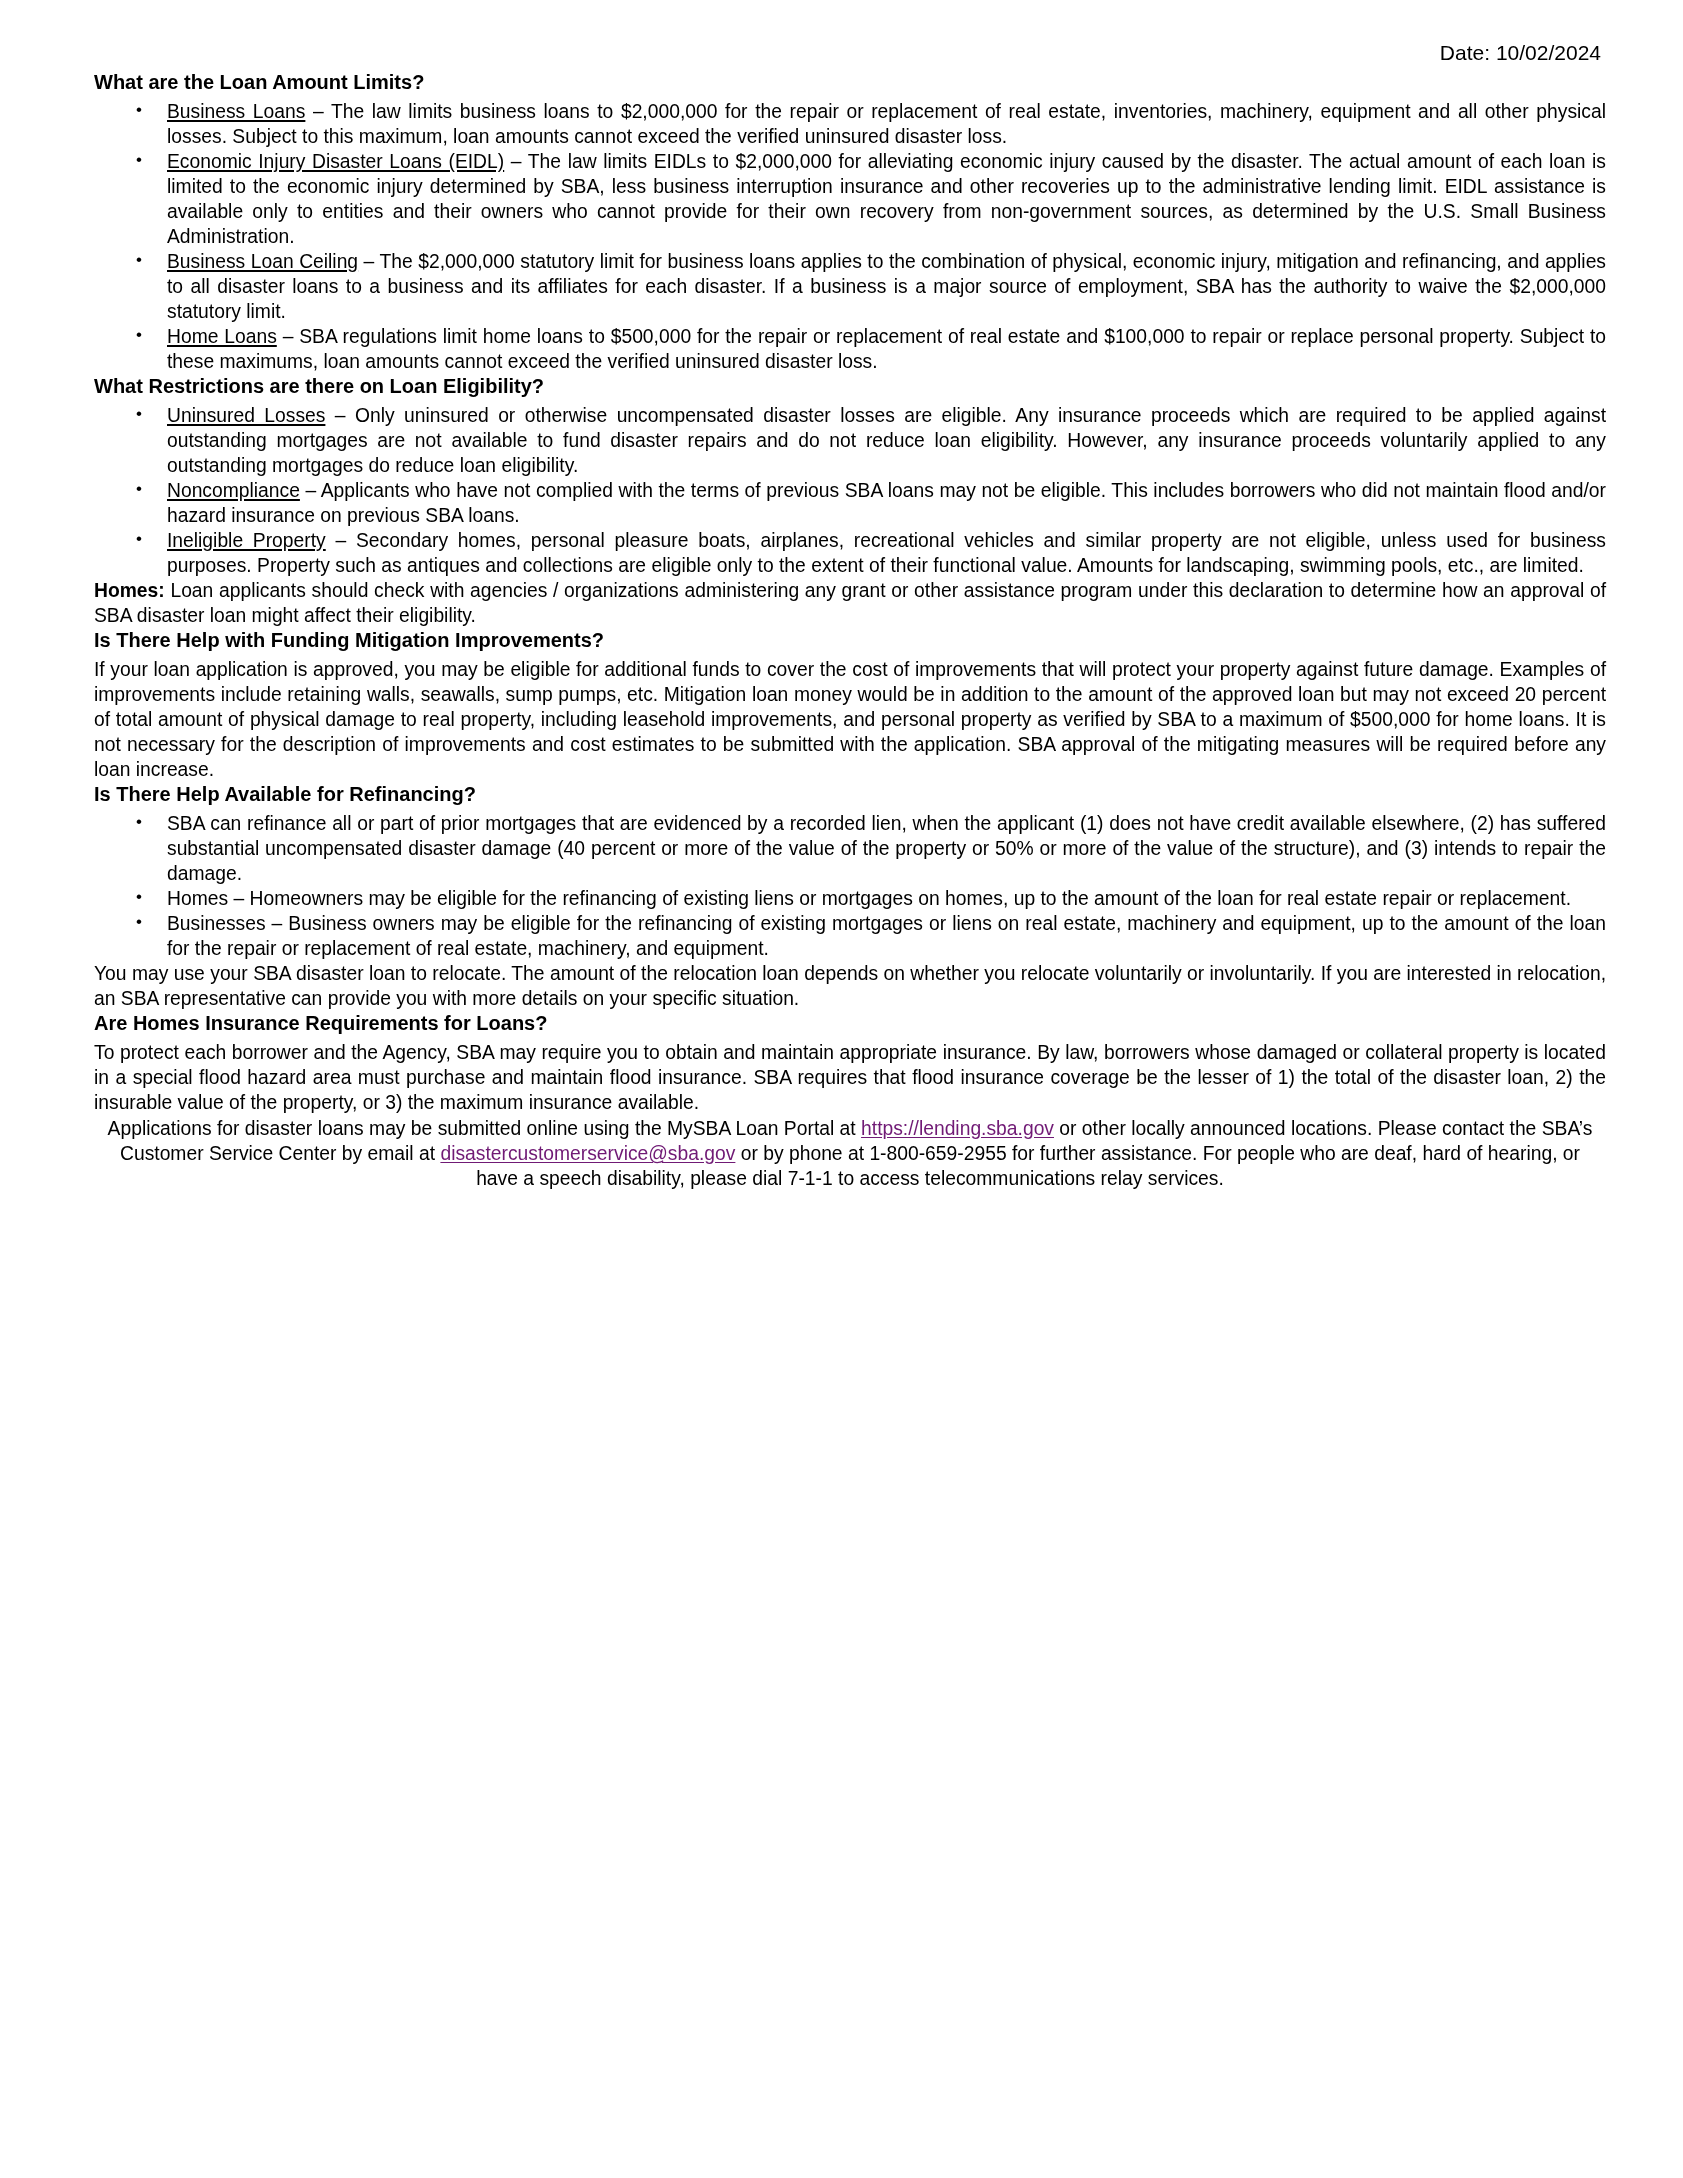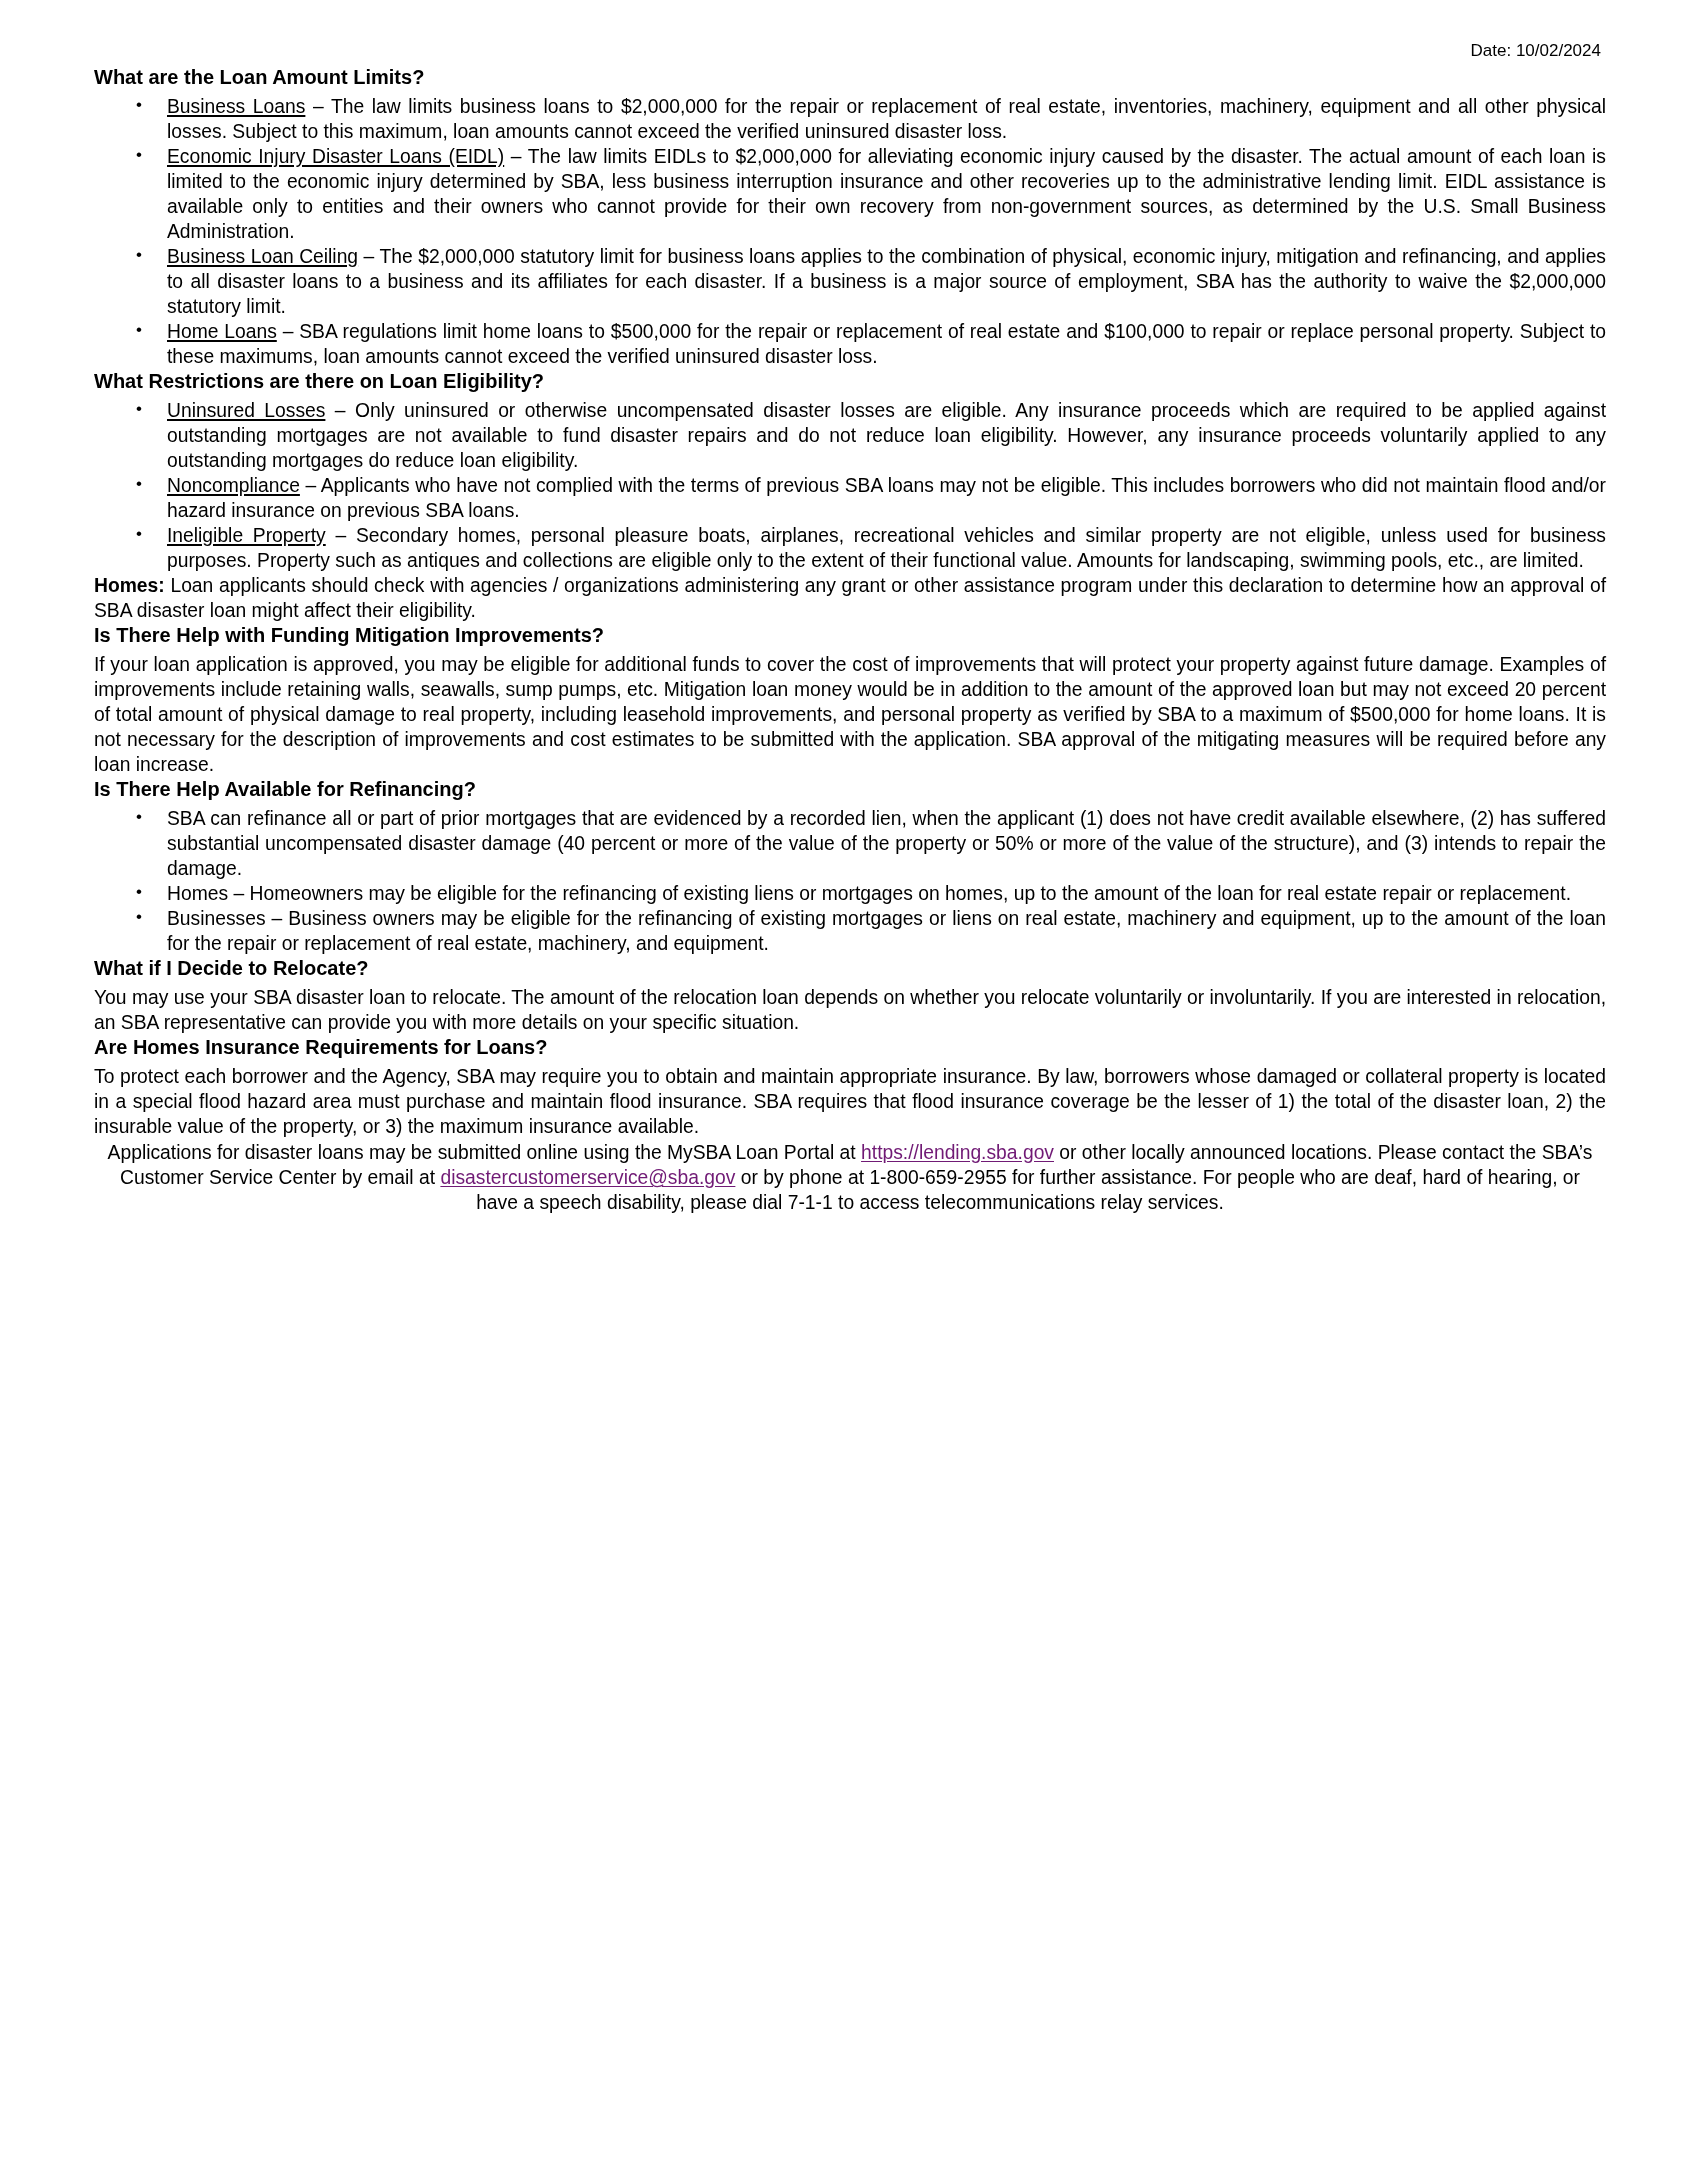--- a/index.html
+++ b/index.html
@@ -17,21 +17,21 @@
   }
   .page {
     width: 1683px;
     height: 2178px;
     box-sizing: border-box;
     padding: 40px 77px 0 94px;
     position: relative;
   }
   .date-line {
     text-align: right;
-    font-size: 17px;
+    font-size: 21px;
     line-height: 1.25;
     padding-right: 5px;
     margin-bottom: 5px;
   }
   h2.section-head {
     font-size: 20px;
     font-weight: bold;
     margin: 0 0 6px 0;
     padding: 0;
     display: block;
@@ -123,21 +123,20 @@
   <p class="body-para gap-md justify-last-left">If your loan application is approved, you may be eligible for additional funds to cover the cost of improvements that will protect your property against future damage.  Examples of improvements include retaining walls, seawalls, sump pumps, etc.  Mitigation loan money would be in addition to the amount of the approved loan but may not exceed 20 percent of total amount of physical damage to real property, including leasehold improvements, and personal property as verified by SBA to a maximum of $500,000 for home loans.  It is not necessary for the description of improvements and cost estimates to be submitted with the application.  SBA approval of the mitigating measures will be required before any loan increase.</p>
 
   <h2 class="section-head head-gap-top"><span class="txt">Is There Help Available for Refinancing?</span></h2>
 
   <ul class="bullets bullets-top">
     <li class="justify-last-left"><span>SBA can refinance all or part of prior mortgages that are evidenced by a recorded lien, when the applicant (1) does not have credit available elsewhere, (2) has suffered substantial uncompensated disaster damage (40 percent or more of the value of the property or 50% or more of the value of the structure), and (3) intends to repair the damage.</span></li>
     <li class="justify-last-left"><span>Homes – Homeowners may be eligible for the refinancing of existing liens or mortgages on homes, up to the amount of the loan for real estate repair or replacement.</span></li>
     <li class="justify-last-left"><span>Businesses – Business owners may be eligible for the refinancing of existing mortgages or liens on real estate, machinery and equipment, up to the amount of the loan for the repair or replacement of real estate, machinery, and equipment.</span></li>
   </ul>
 
-  <h2 class="section-head head-gap-top"><span class="txt">What if I Decide to Relocate?</span></h2>
 
   <p class="body-para gap-md justify-last-left">You may use your SBA disaster loan to relocate.  The amount of the relocation loan depends on whether you relocate voluntarily or involuntarily.  If you are interested in relocation, an SBA representative can provide you with more details on your specific situation.</p>
 
   <h2 class="section-head head-gap-top"><span class="txt">Are Homes Insurance Requirements for Loans?</span></h2>
 
   <p class="body-para gap-md justify-last-left">To protect each borrower and the Agency, SBA may require you to obtain and maintain appropriate insurance.  By law, borrowers whose damaged or collateral property is located in a special flood hazard area must purchase and maintain flood insurance. SBA requires that flood insurance coverage be the lesser of 1) the total of the disaster loan, 2) the insurable value of the property, or 3) the maximum insurance available.</p>
 
   <p class="footer-para gap-md"><span class="indent-first">Applications for disaster loans may be submitted online using the MySBA Loan Portal at </span><a class="link" href="#">https://lending.sba.gov</a><span> or other locally announced locations.  Please contact the SBA’s Customer Service Center by email at </span><a class="link" href="#">disastercustomerservice@sba.gov</a><span> or by phone at 1-800-659-2955 for further assistance.  For people who are deaf, hard of hearing, or have a speech disability, please dial 7-1-1 to access telecommunications relay services.</span></p>
 
 </div>

